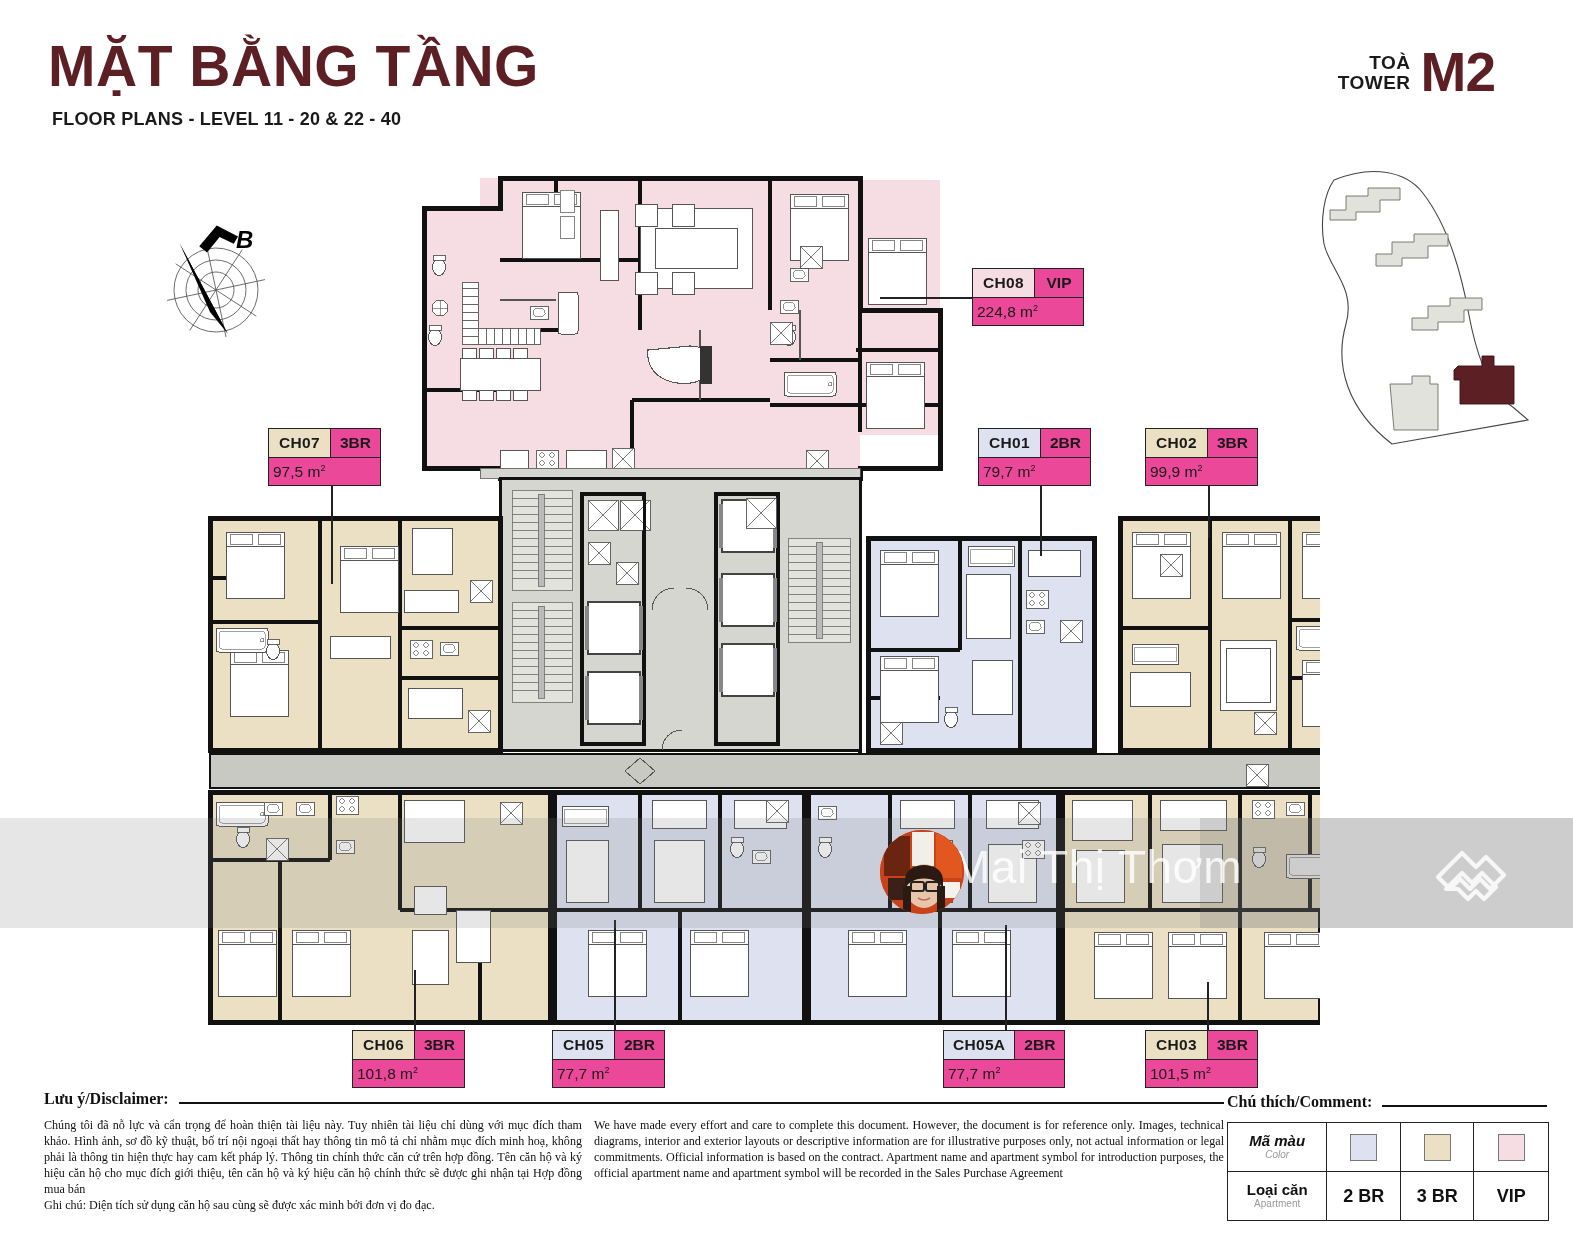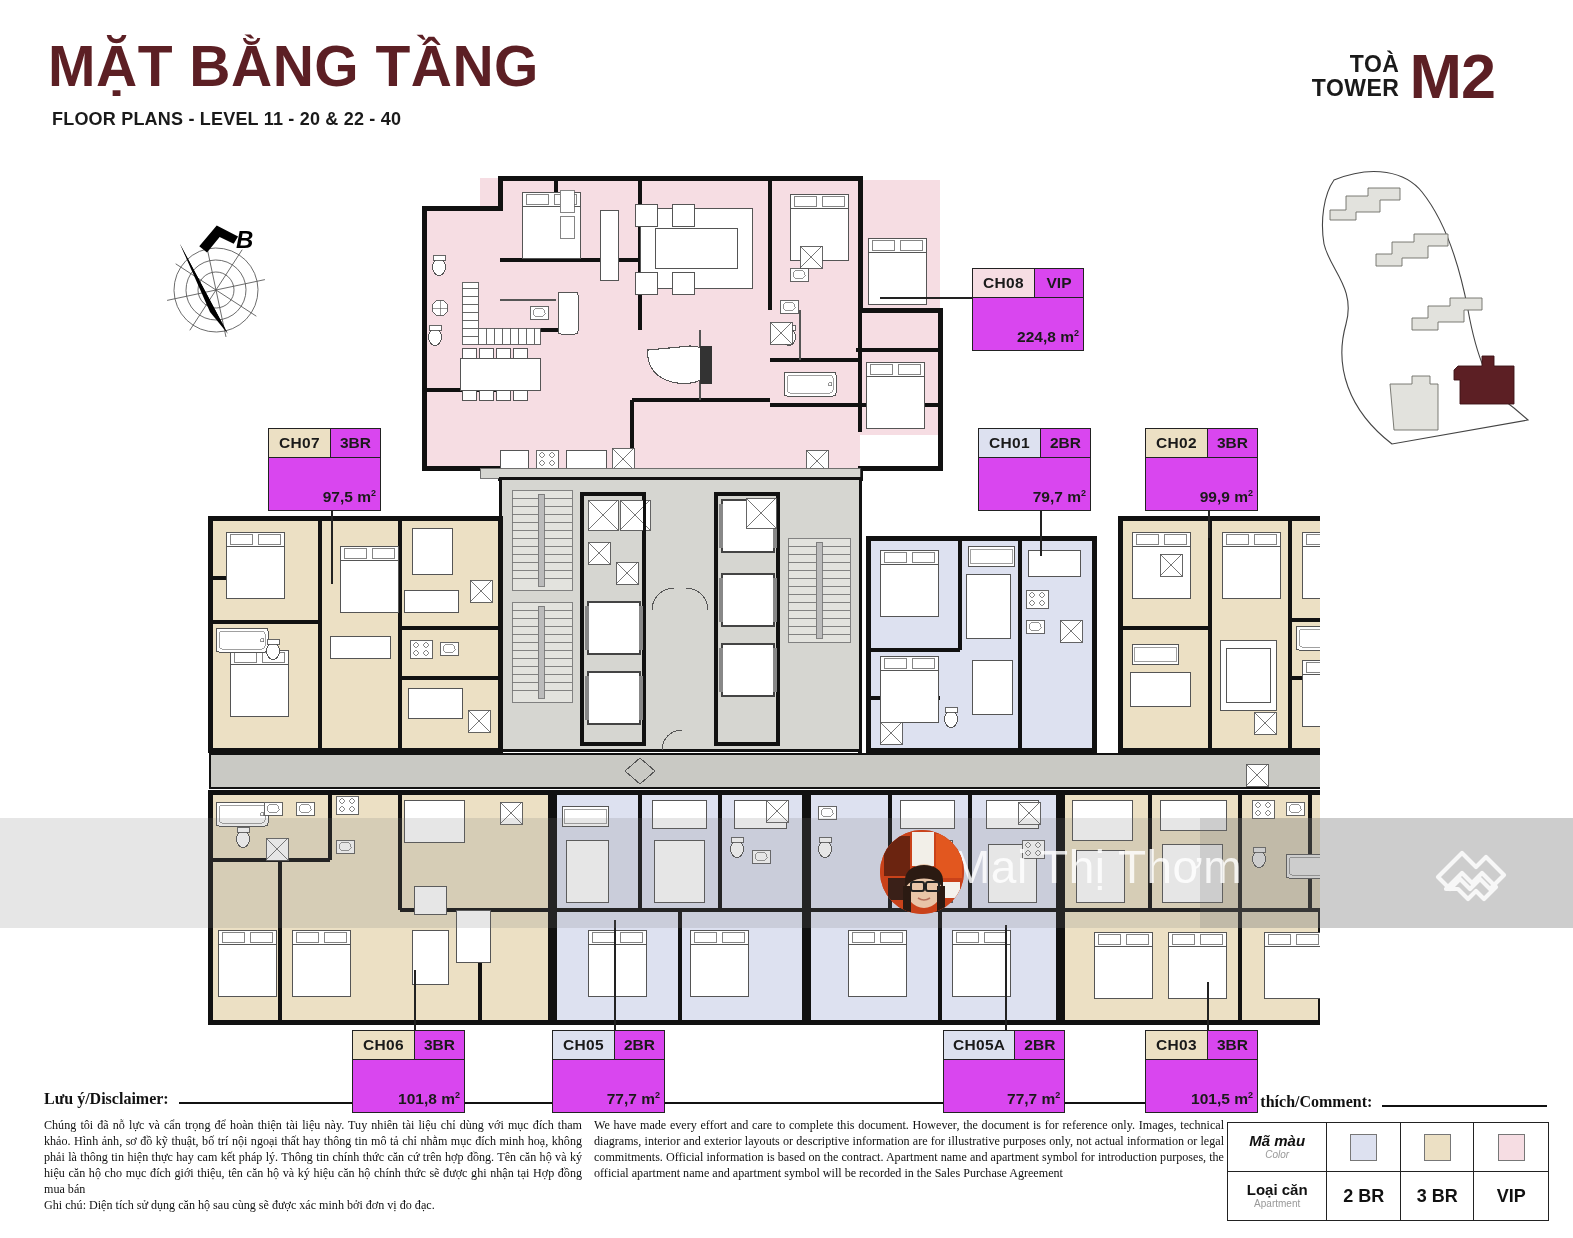--- a/index.html
+++ b/index.html
@@ -40,25 +40,25 @@
   #tower-block {
     position: absolute; right: 78px; top: 48px;
     display: flex; align-items: center;
   }
   #tower-words {
     text-align: right;
     line-height: 1.05;
     margin-right: 10px;
   }
   .tower-word {
-    font-size: 23px; font-weight: bold; color: #1a1a1a;
+    font-size: 19px; font-weight: bold; color: #1a1a1a;
     letter-spacing: 0.5px;
   }
   #tower-code {
-    font-size: 63px; font-weight: bold; color: #5c1f24;
+    font-size: 55px; font-weight: bold; color: #5c1f24;
     line-height: 0.9;
     letter-spacing: -1px;
   }
 
   
   #compass { position: absolute; left: 158px; top: 212px; width: 120px; height: 125px; }
   #compass-letter {
     position: absolute; left: 78px; top: 14px;
     font-size: 24px; font-weight: bold; font-style: italic; color: #000;
   }
@@ -69,33 +69,33 @@
   
   #floorplan {
     position: absolute; left: 0px; top: 150px;
     width: 1320px; height: 900px;
   }
 
   
   .callout {
     position: absolute;
     border: 1.6px solid #222;
-    background: #d946ef;
+    background: #ec4899;
     font-size: 15.5px;
     font-weight: bold;
     z-index: 30;
     line-height: 1;
   }
   .callout .row1 { display: flex; border-bottom: 1.6px solid #222; }
   .callout .code {
     padding: 6px 9px; text-align: center; min-width: 62px;
     border-right: 1.6px solid #222; letter-spacing: 0.3px;
   }
   .callout .type { padding: 6px 9px; text-align: center; min-width: 48px; }
-  .callout .area { padding: 6px 4px; text-align: right; font-weight: bold; margin-top: 25px; }
+  .callout .area { padding: 6px 4px; text-align: left; font-weight: normal; }
   .callout .area sup { font-size: 9px; vertical-align: super; }
   .c-2br .code { background: #dde1f0; }
   .c-3br .code { background: #ece0c4; }
   .c-vip .code { background: #f6dde3; }
 
   .leader { position: absolute; background: #222; z-index: 25; }
   .sec-head {
     font-family: "Liberation Serif", serif;
     font-size: 16px; font-weight: bold; color: #111;
     white-space: nowrap;

